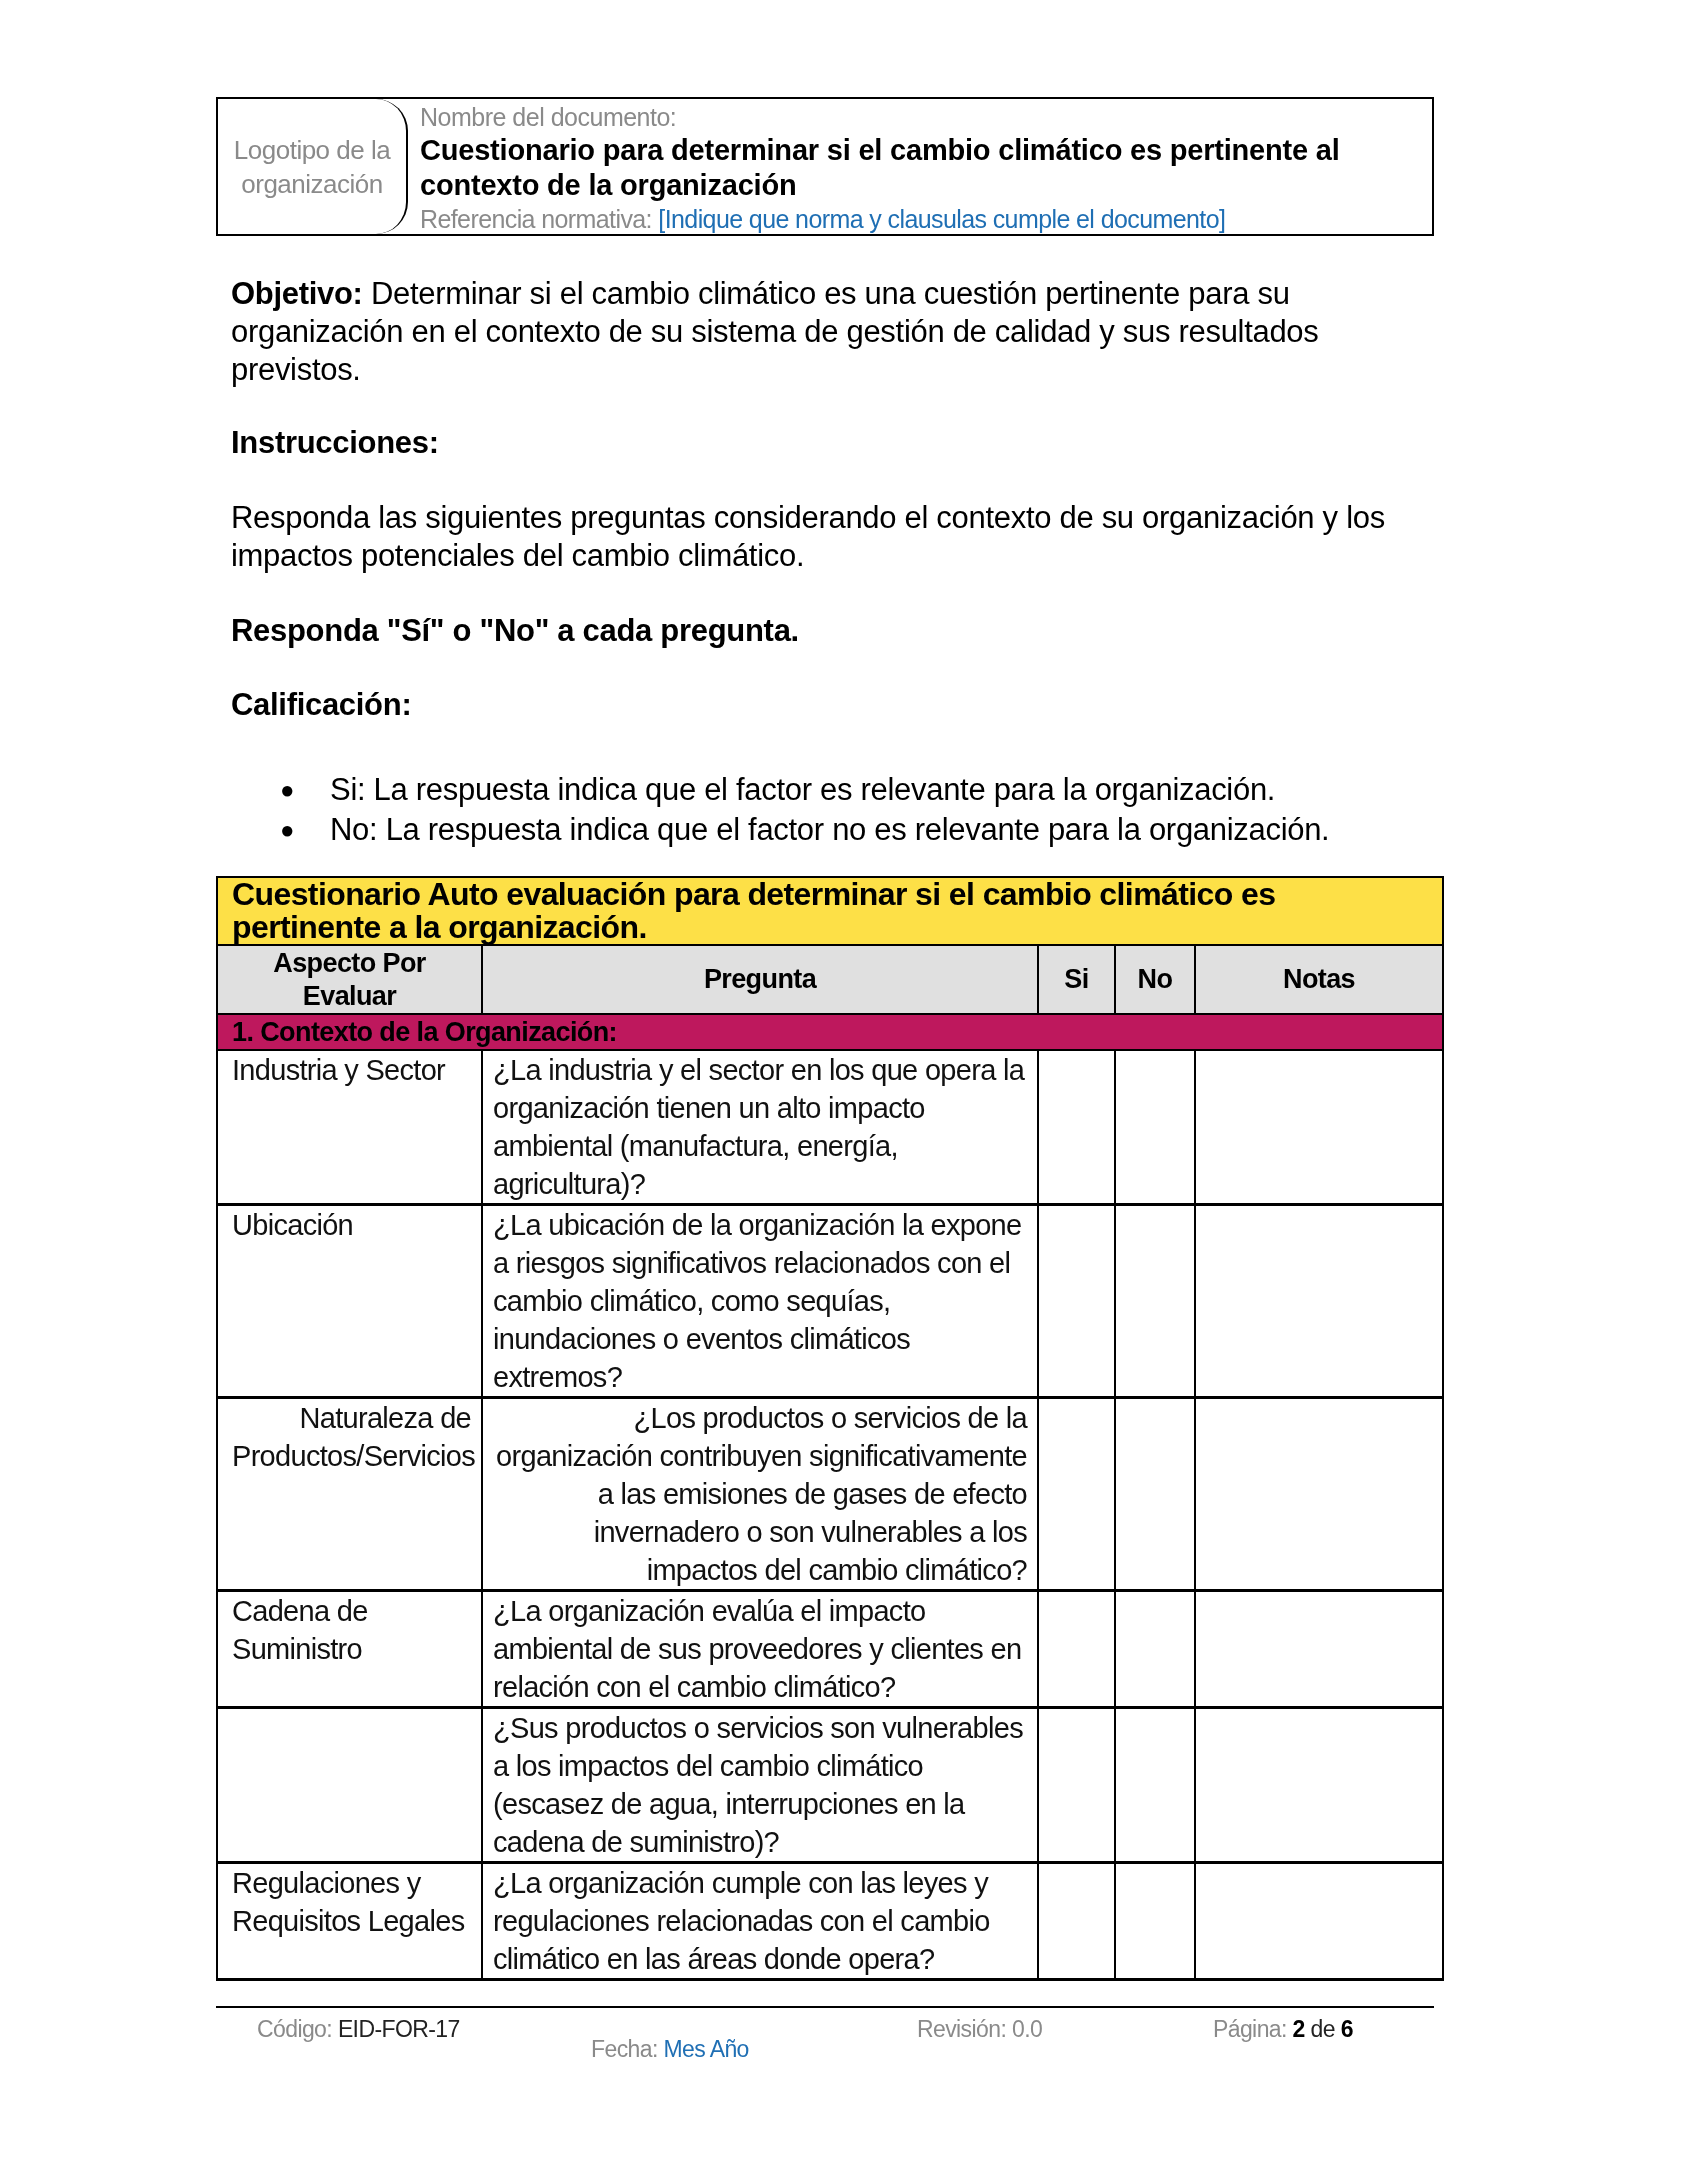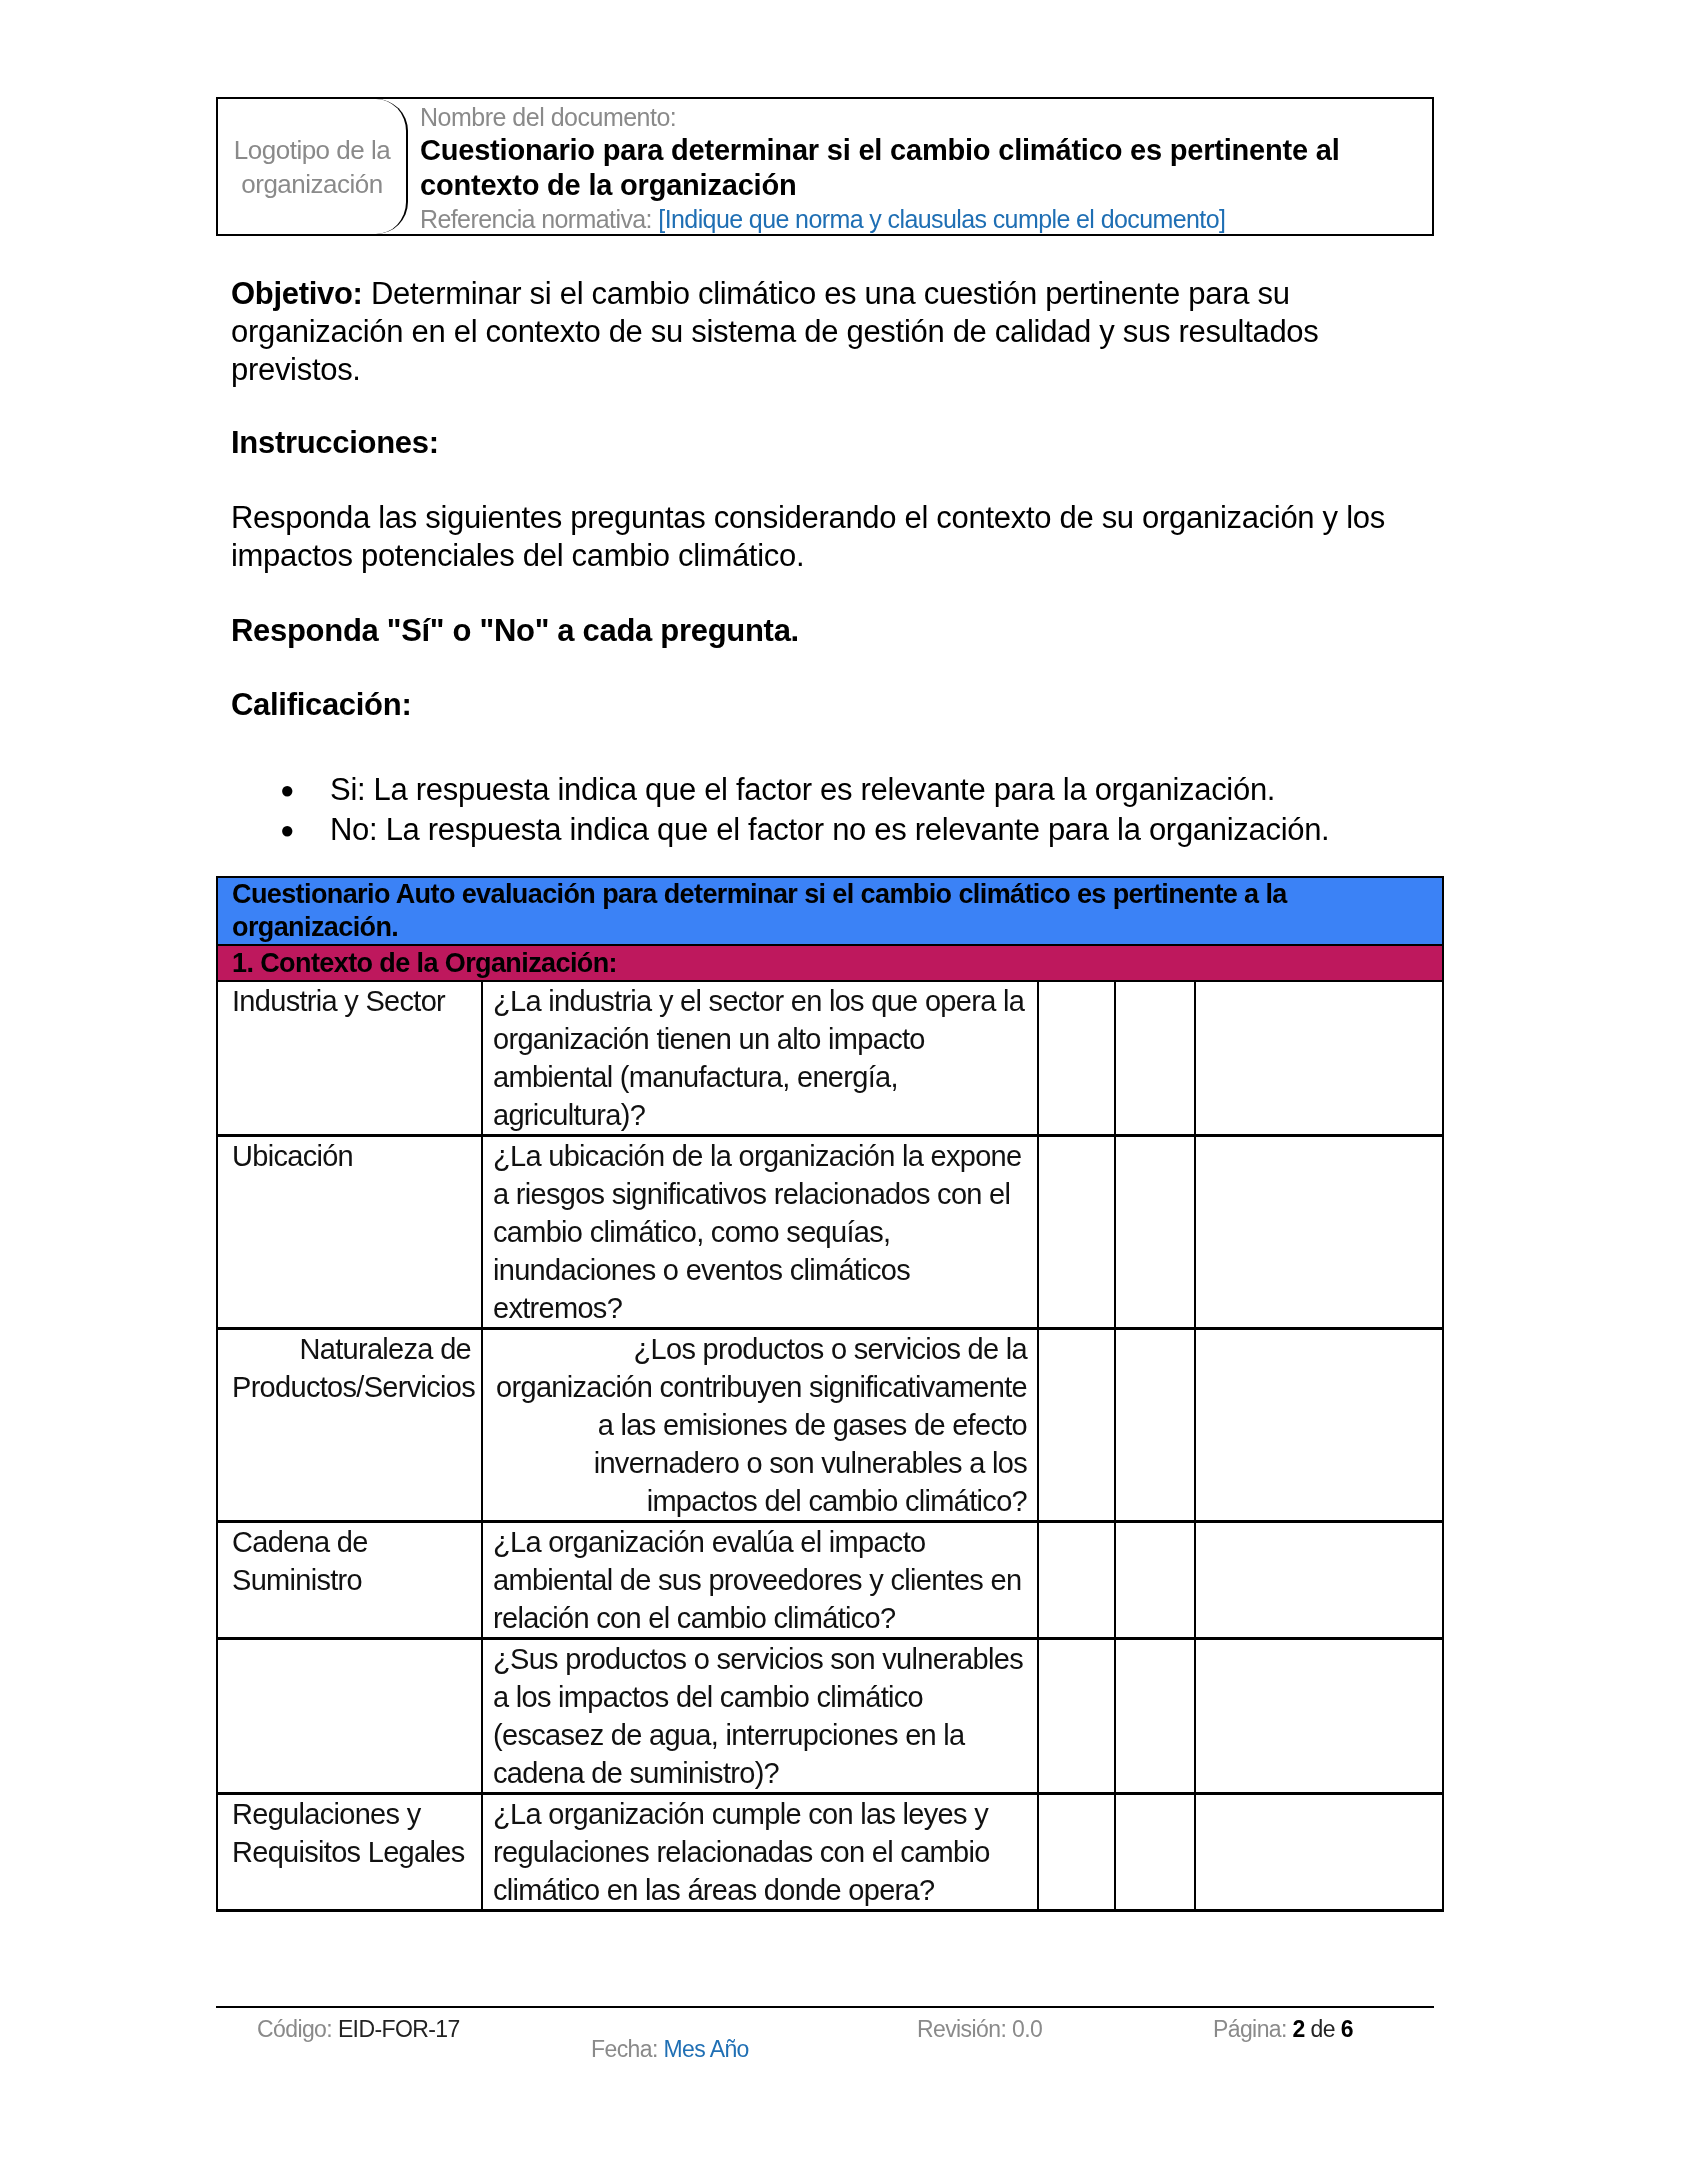--- a/index.html
+++ b/index.html
@@ -23,21 +23,21 @@
   .body-text { position: absolute; left: 231px; width: 1218px; font-size: 31px; line-height: 38px; letter-spacing: -0.3px; }
   .bold { font-weight: bold; }
   .bullets { position: absolute; left: 280px; top: 770px; width: 1188px; font-size: 31px; line-height: 40px; letter-spacing: -0.3px; }
   .bullet-item { display: flex; }
   .bullet-dot { width: 50px; font-size: 24px; }
 
   
   table.q { position: absolute; left: 216px; top: 876px; width: 1228px; border-collapse: collapse;
             table-layout: fixed; }
   table.q td, table.q th { border: 2px solid #000; vertical-align: top; padding: 0 10px; }
-  .t-title { background: #3b82f6; font-weight: bold; font-size: 27px; height: 33px; line-height: 33px;
+  .t-title { background: #fde047; font-weight: bold; font-size: 32px; height: 33px; line-height: 33px;
              letter-spacing: -0.6px; text-align: left; padding-left: 14px !important; border-bottom: 2px solid #000 !important; }
   .t-head th { background: #e0e0e0; font-weight: bold; font-size: 27px; text-align: center; vertical-align: middle !important;
                height: 67px; line-height: 33px; letter-spacing: -0.6px; border-bottom: 4px solid #000; }
   .t-section td { background: #be185d; font-weight: bold; font-size: 27px; height: 34px; line-height: 34px; letter-spacing: -0.6px;
                   padding-left: 14px !important; border-bottom: 4px solid #000; }
   .t-row td { font-size: 29px; line-height: 38px; letter-spacing: -0.7px; color: #111; }
   .t-row td.aspect { padding-left: 14px; }
   .t-row { border-bottom: 3px solid #000; }
 
   
@@ -90,20 +90,27 @@
   <colgroup>
     <col style="width:265px">
     <col style="width:556px">
     <col style="width:77px">
     <col style="width:80px">
     <col style="width:248px">
   </colgroup>
   <tbody>
       <tr>
     <td colspan="5" class="t-title">Cuestionario Auto evaluación para determinar si el cambio climático es pertinente a la organización.</td>
+  </tr>
+  <tr class="t-head">
+    <th style="padding:0 40px;">Aspecto Por Evaluar</th>
+    <th>Pregunta</th>
+    <th>Si</th>
+    <th>No</th>
+    <th>Notas</th>
   </tr>
   <tr class="t-section">
     <td colspan="5">1. Contexto de la Organización:</td>
   </tr>
 
   <tr class="t-row" style="height:151px;">
     <td class="aspect">Industria y Sector</td>
     <td>¿La industria y el sector en los que opera la organización tienen un alto impacto ambiental (manufactura, energía, agricultura)?</td>
     <td></td>
     <td></td>

